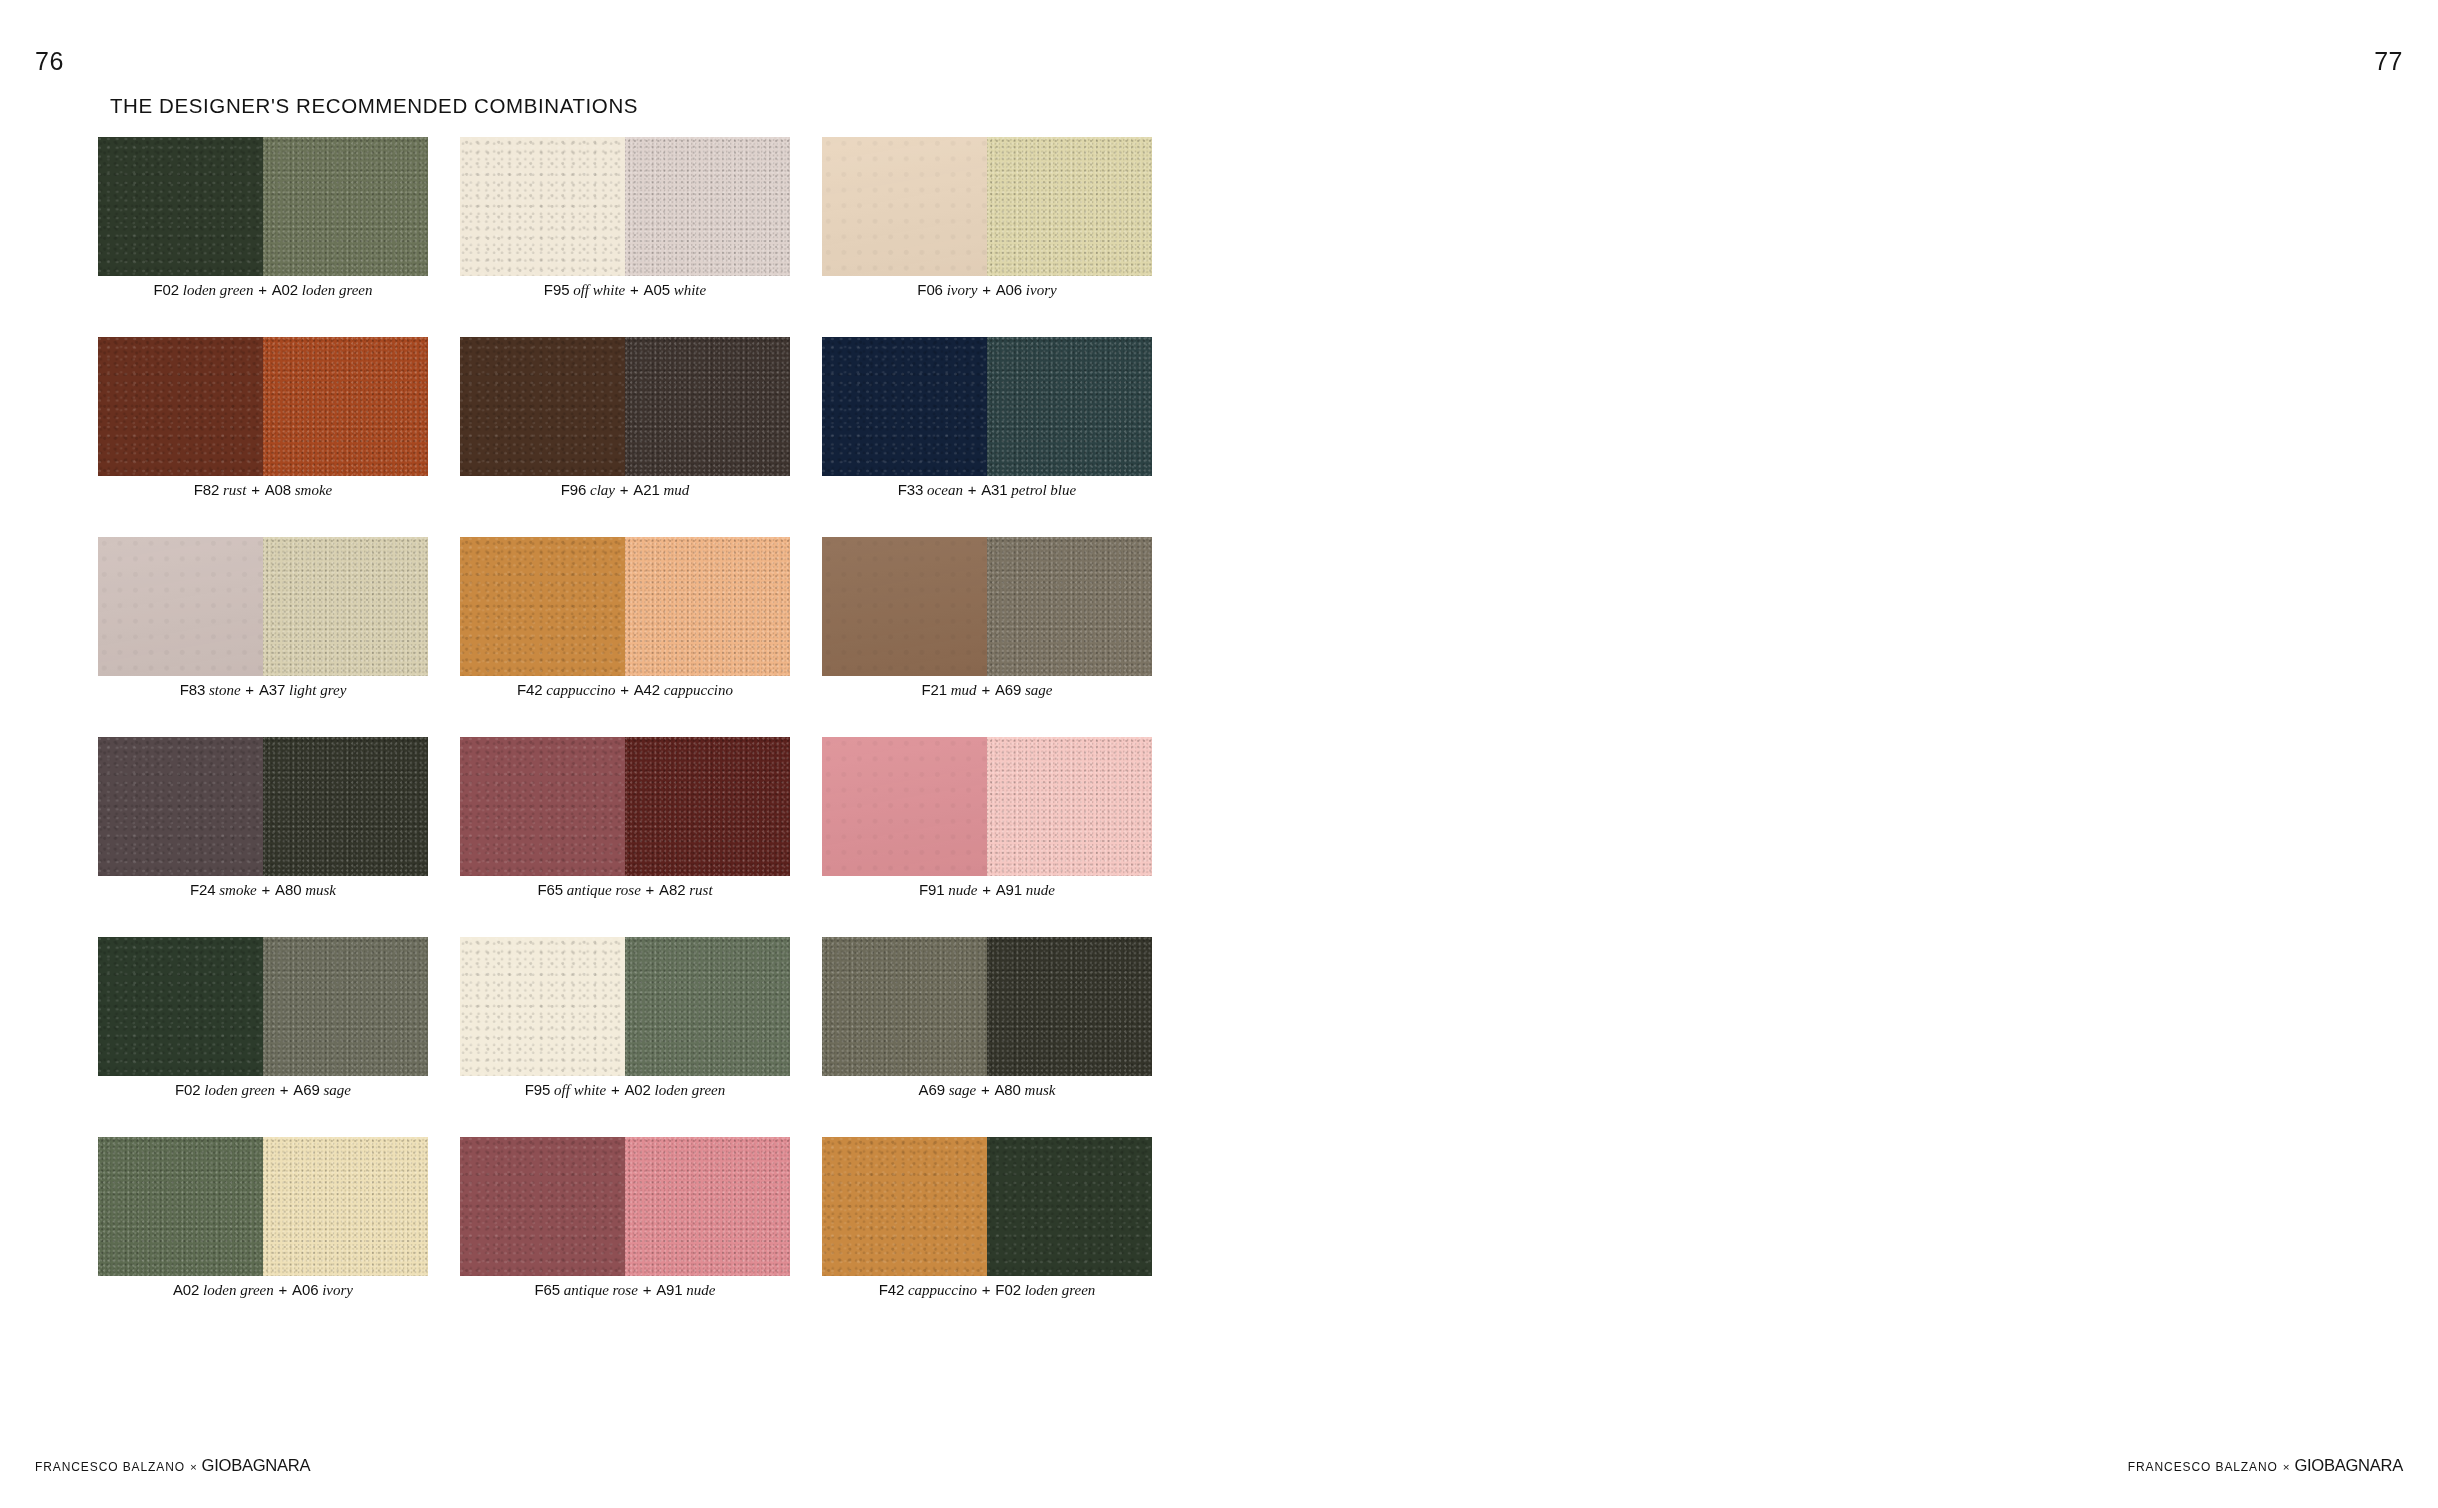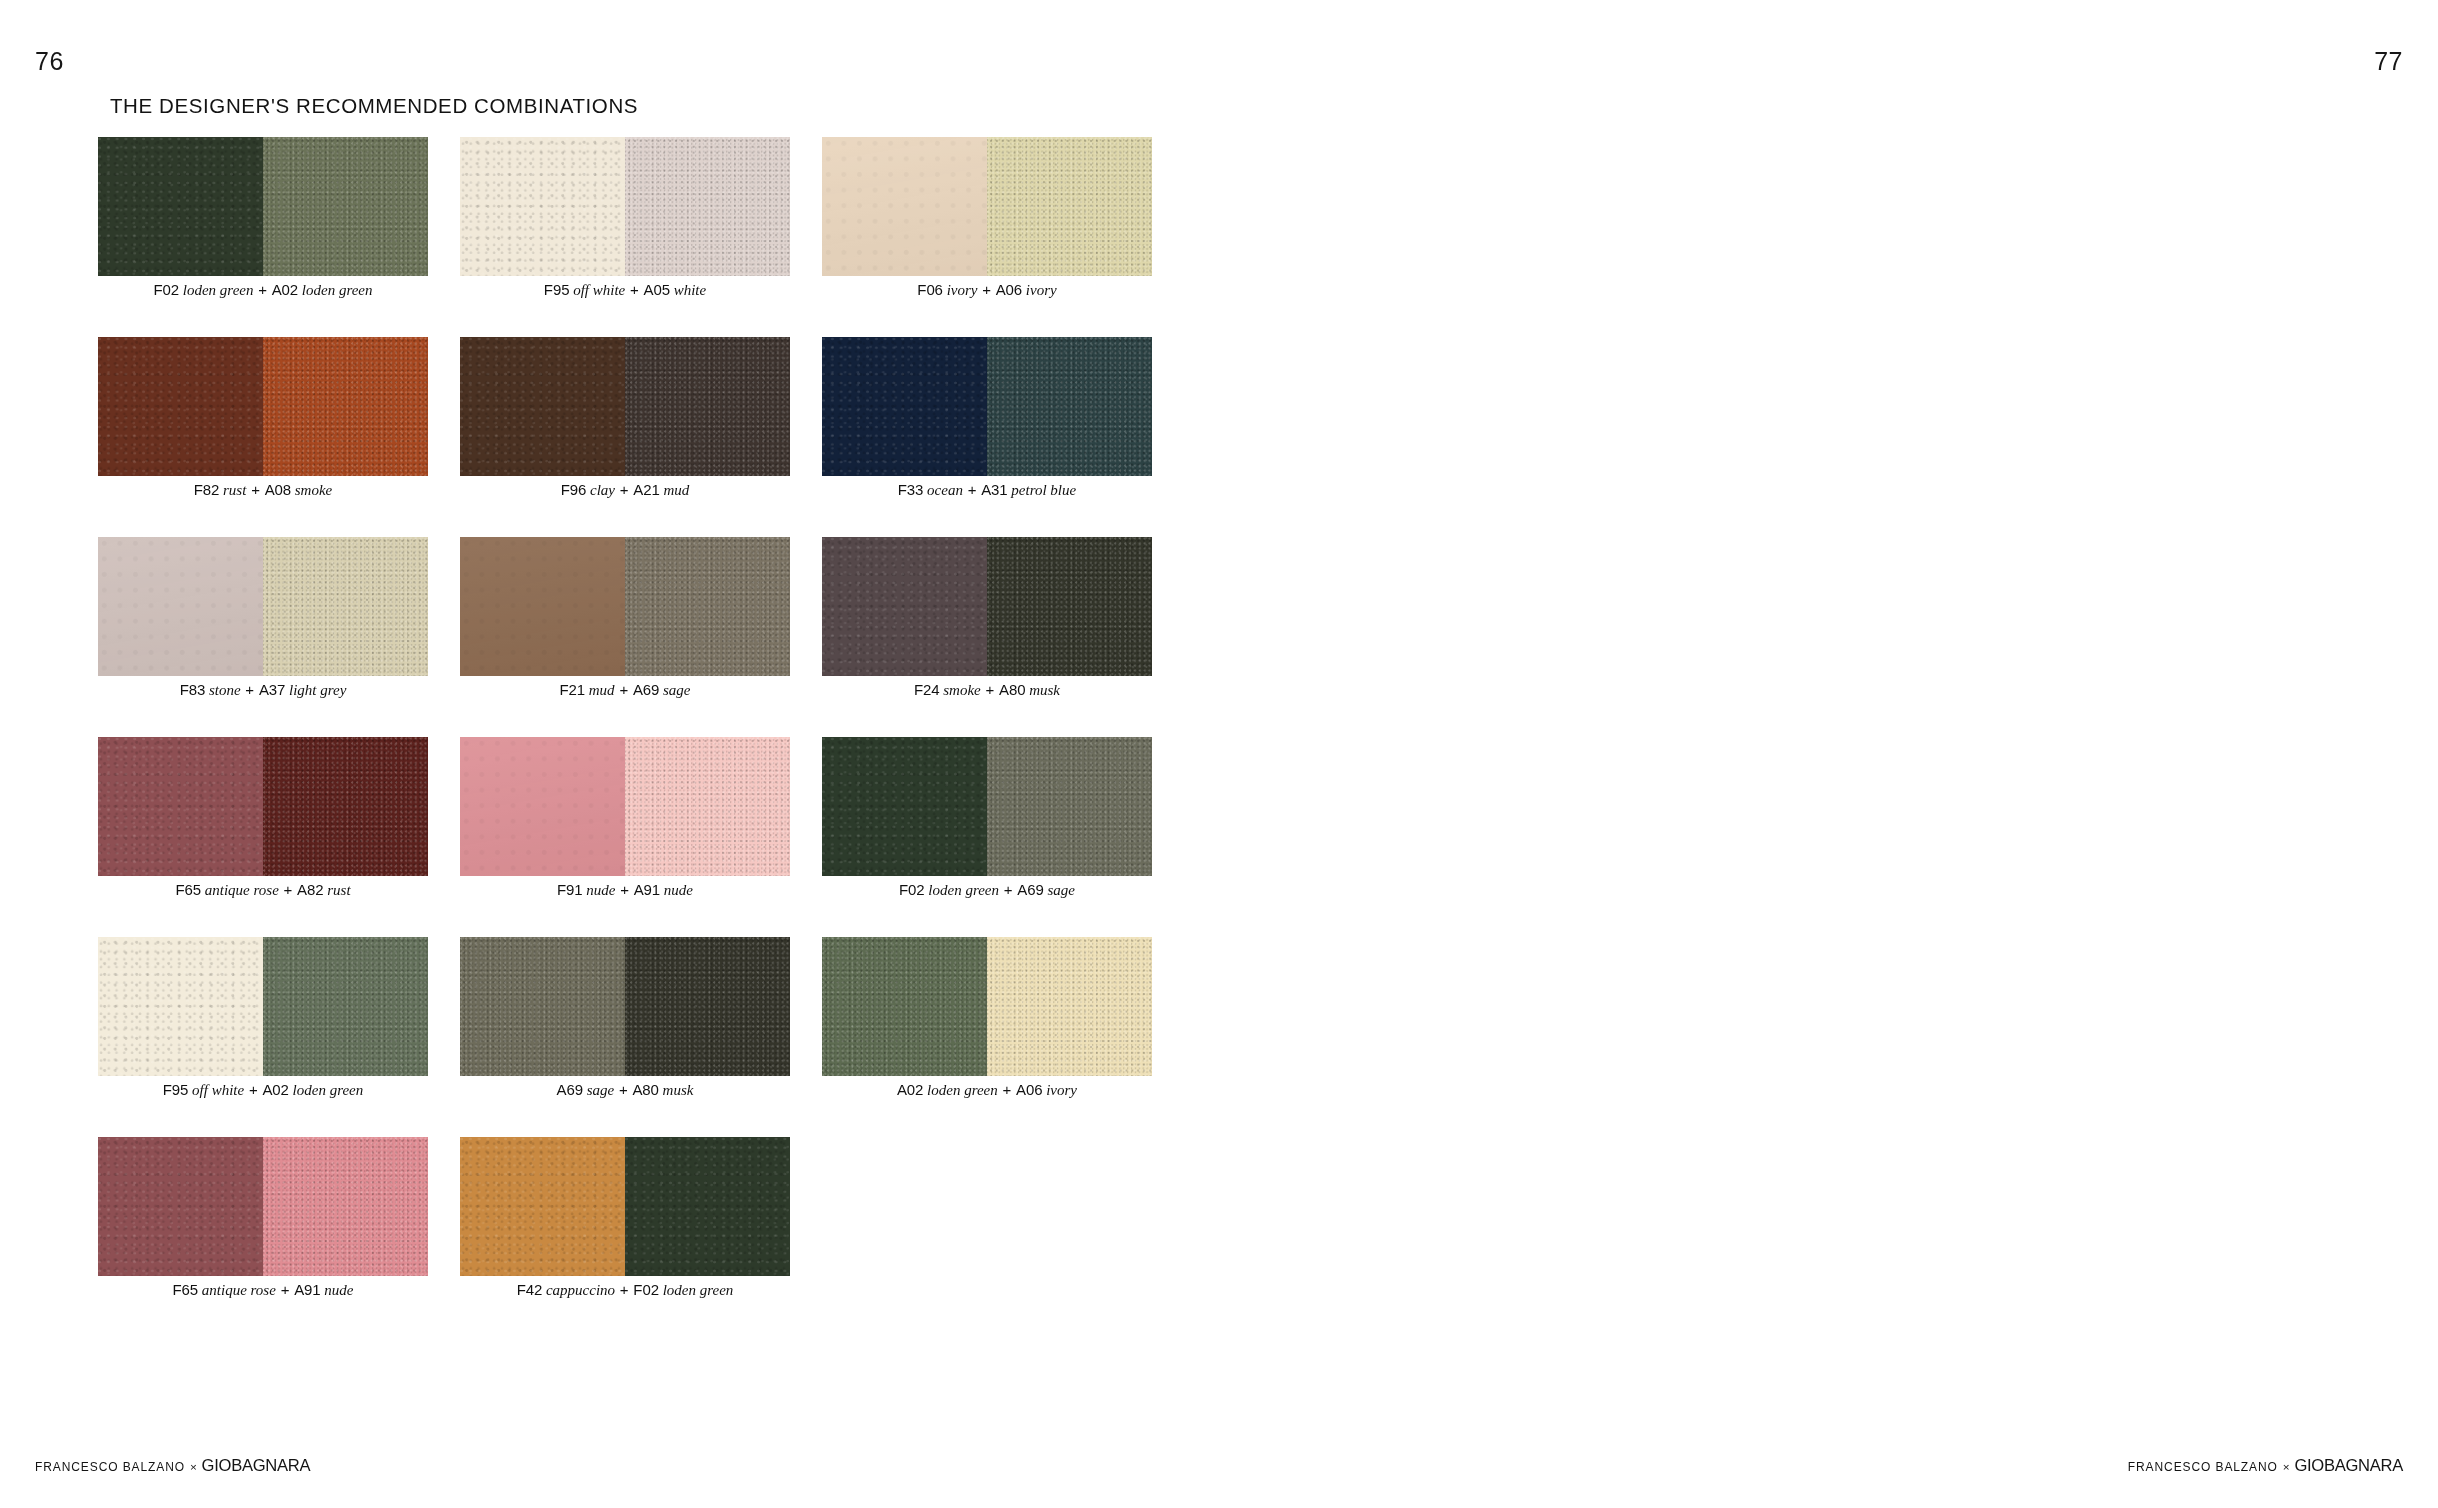--- a/index.html
+++ b/index.html
@@ -234,20 +234,27 @@
         </div>
         <div class="combo-card">
           <div class="swatch-pair">
             <div class="swatch grain-smooth" style="background: rgb(207, 192, 187);"></div>
             <div class="swatch grain-suede" style="background: rgb(216, 208, 177);"></div>
           </div>
           <div class="combo-caption"><span class="code">F83</span> <span class="name">stone</span> <span class="plus">+</span> <span class="code">A37</span> <span class="name">light grey</span></div>
         </div>
         <div class="combo-card">
           <div class="swatch-pair">
+            <div class="swatch grain-leather" style="background: rgb(201, 137, 65);"></div>
+            <div class="swatch grain-suede" style="background: rgb(240, 181, 135);"></div>
+          </div>
+          <div class="combo-caption"><span class="code">F42</span> <span class="name">cappuccino</span> <span class="plus">+</span> <span class="code">A42</span> <span class="name">cappuccino</span></div>
+        </div>
+        <div class="combo-card">
+          <div class="swatch-pair">
             <div class="swatch grain-smooth" style="background: rgb(141, 107, 81);"></div>
             <div class="swatch grain-suede" style="background: rgb(123, 115, 99);"></div>
           </div>
           <div class="combo-caption"><span class="code">F21</span> <span class="name">mud</span> <span class="plus">+</span> <span class="code">A69</span> <span class="name">sage</span></div>
         </div>
         <div class="combo-card">
           <div class="swatch-pair">
             <div class="swatch grain-leather" style="background: rgb(85, 72, 74);"></div>
             <div class="swatch grain-suede" style="background: rgb(51, 53, 42);"></div>
           </div>

